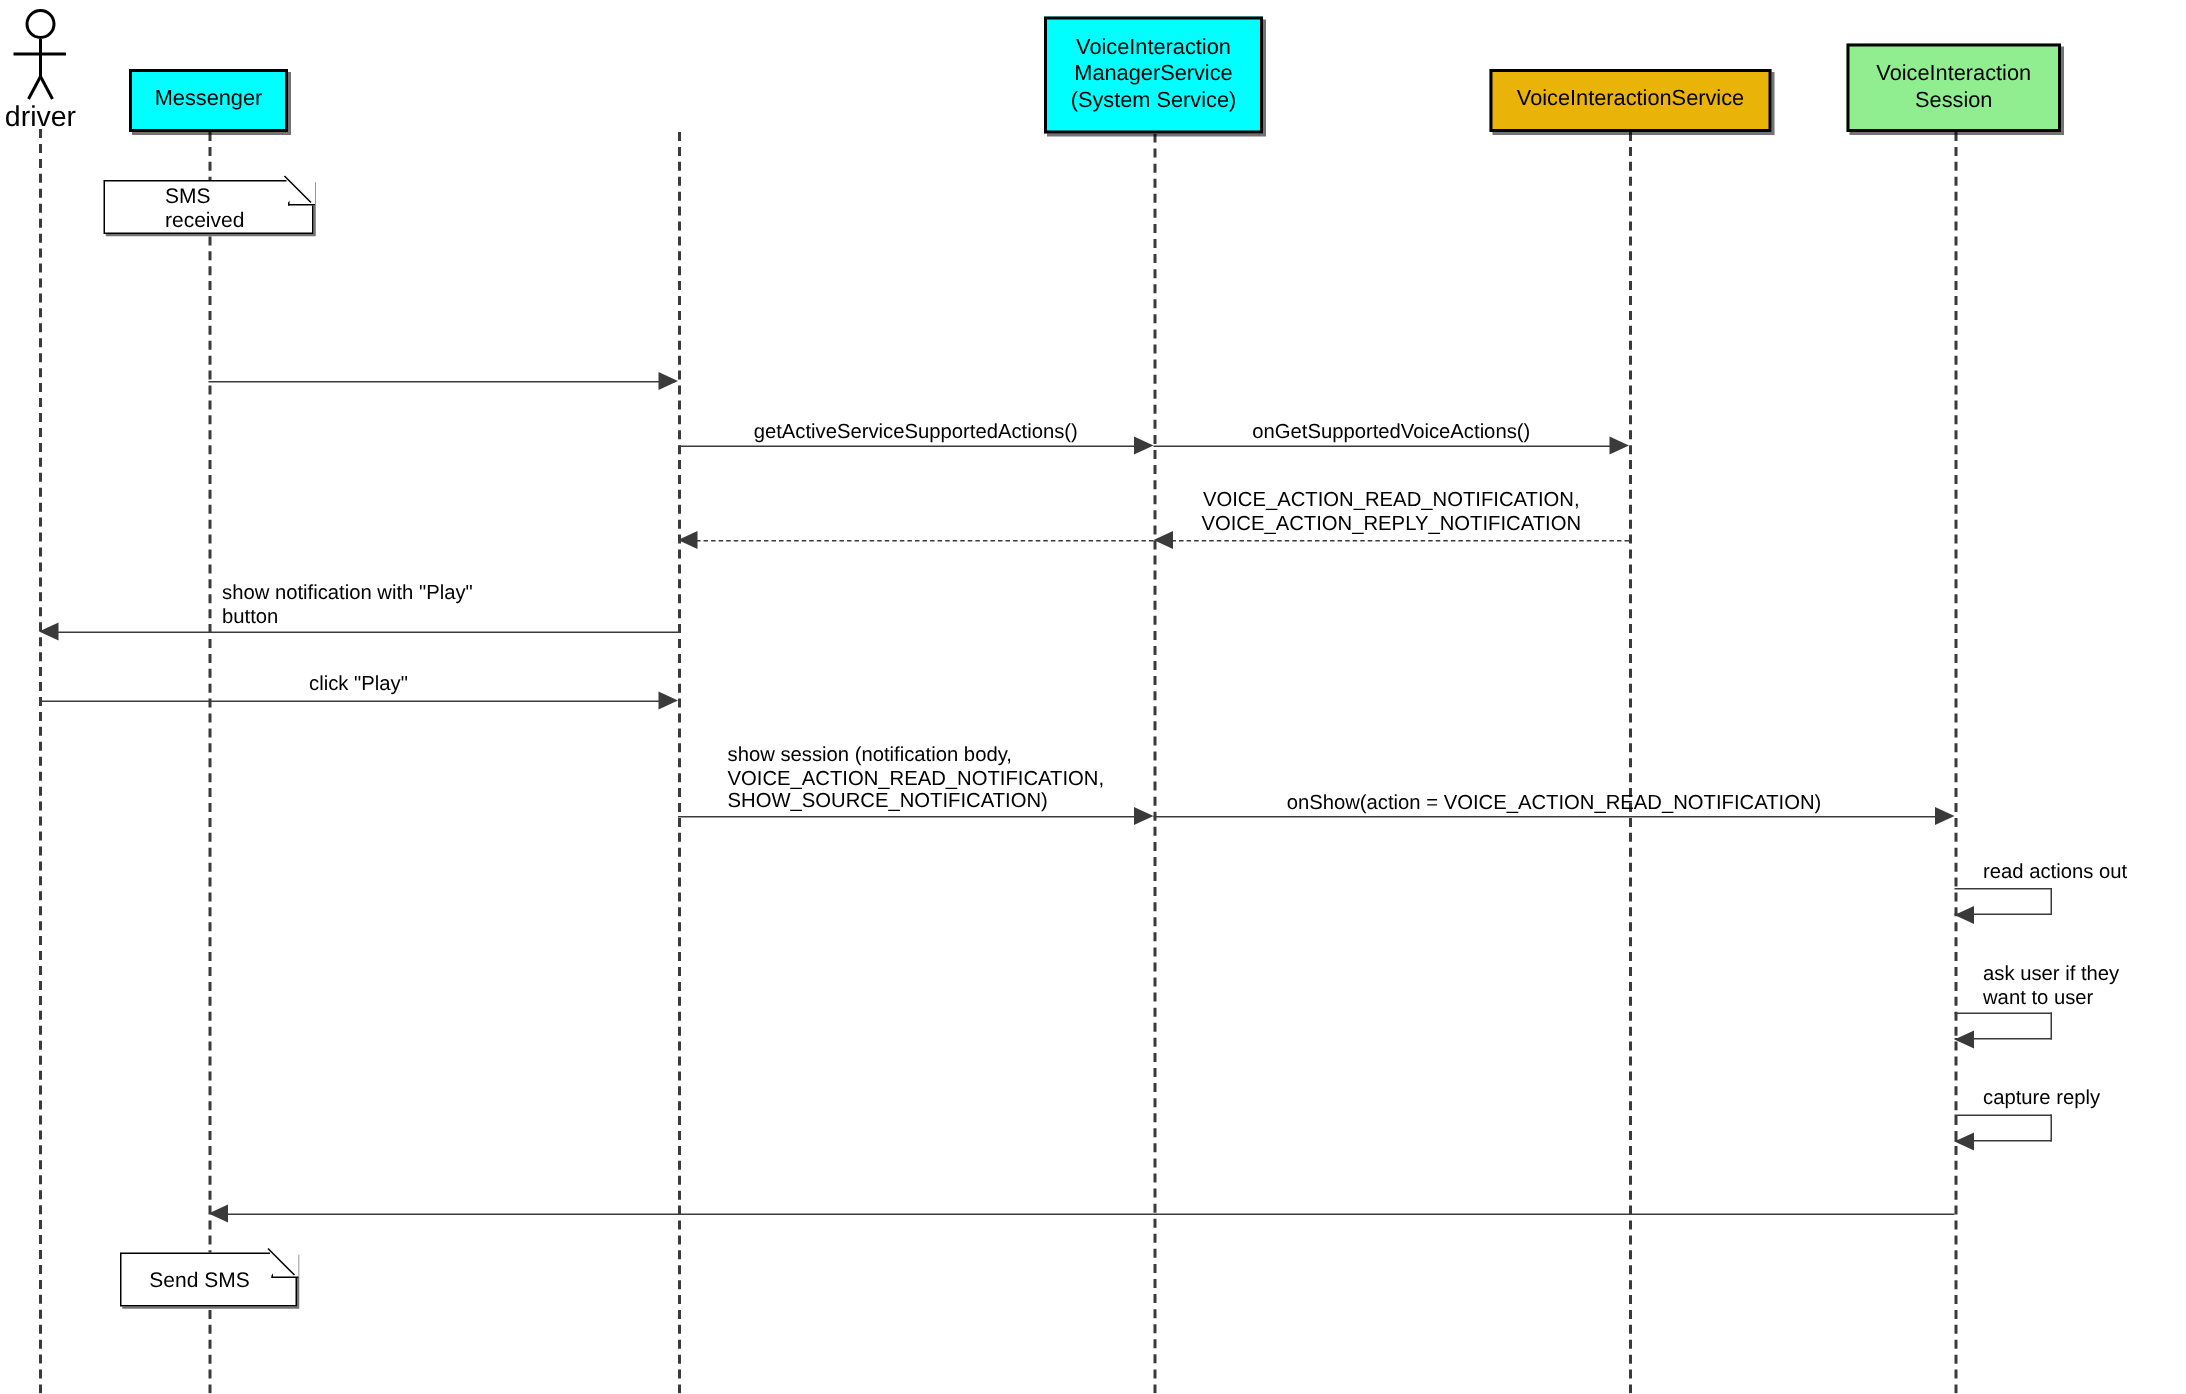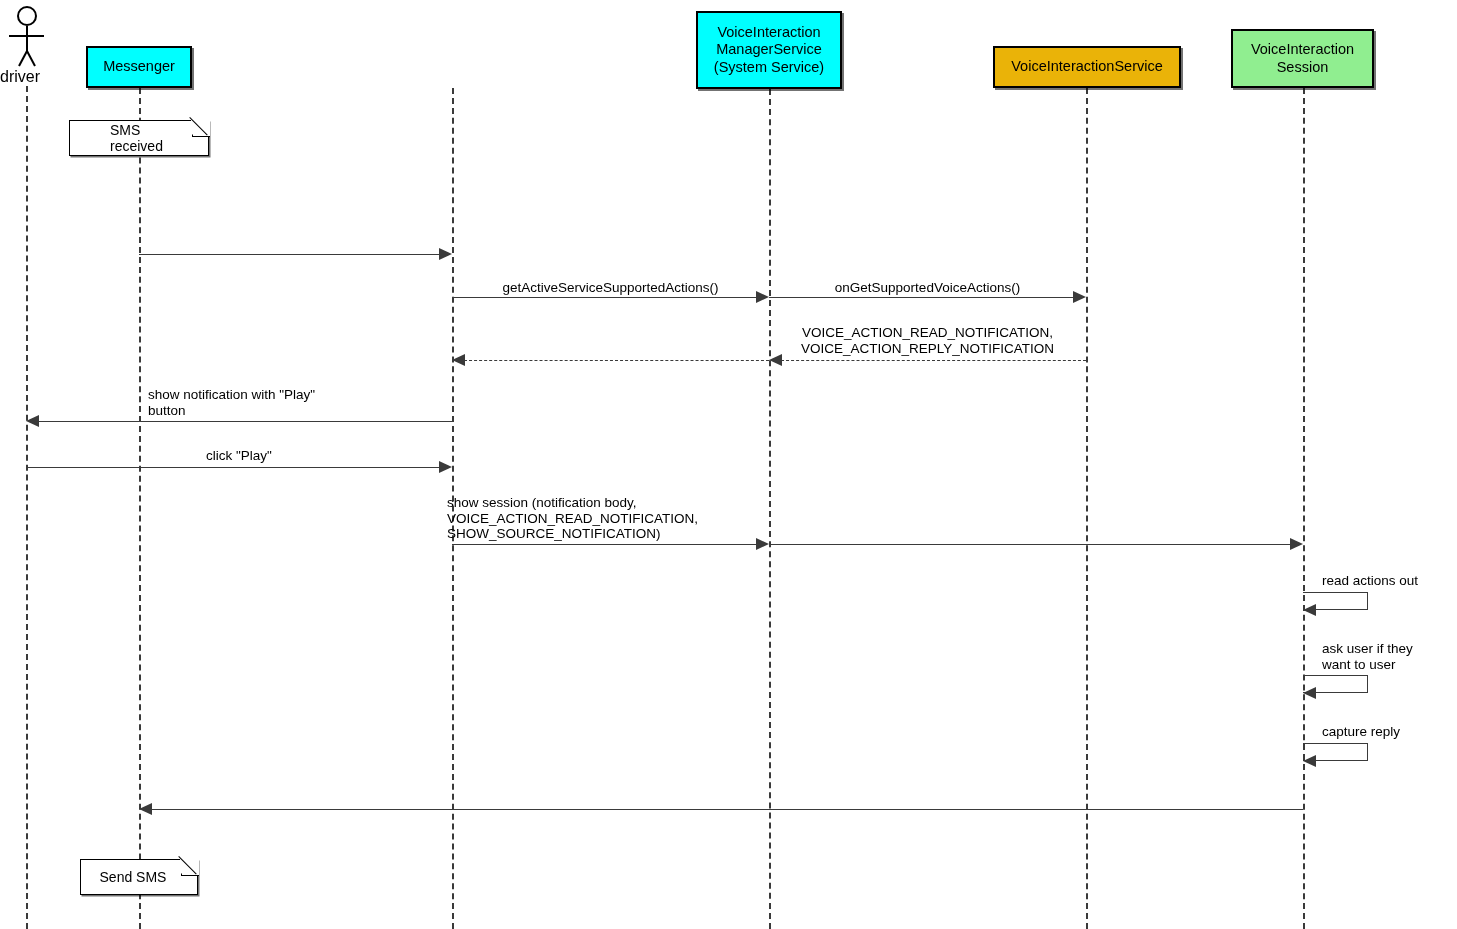--- a/index.html
+++ b/index.html
@@ -60,22 +60,23 @@
   }
   .actor-leg {
     position: absolute;
     width: 0;
     height: 0;
     border-left: 2.6px solid #000;
     transform-origin: top center;
   }
   .actor-label {
     position: absolute;
-    font-size: 16px;
+    font-size: 19px;
     color: #000;
+    text-align: center;
     white-space: nowrap;
   }
   
   .msg-line {
     position: absolute;
     height: 0;
     border-top: 1.8px solid #3a3a3a;
   }
   .msg-line.dashed {
     border-top: 1.8px dashed #3a3a3a;
@@ -229,43 +230,44 @@
 
   <div class="msg-label" style="left:148px; top:387px; width:300px;">show notification with "Play"
 button</div>
   <div class="msg-line" style="left:38px; top:421px; width:414px;"></div>
   <div class="arrowhead left" style="left:26px; top:415px;"></div>
 
   <div class="msg-label centered" style="left:26px; top:448px; width:426px;">click "Play"</div>
   <div class="msg-line" style="left:26px; top:467px; width:414px;"></div>
   <div class="arrowhead right" style="left:439px; top:461px;"></div>
 
-  <div class="msg-label" style="left:447px; top:495px; width:300px;">show session (notification body,
+  <div class="msg-label" style="left:485px; top:495px; width:300px;">show session (notification body,
 VOICE_ACTION_READ_NOTIFICATION,
 SHOW_SOURCE_NOTIFICATION)</div>
   <div class="msg-line" style="left:452px; top:544px; width:305px;"></div>
   <div class="arrowhead right" style="left:756px; top:538px;"></div>
 
+  <div class="msg-label centered" style="left:769px; top:527px; width:534px;">onShow(action = VOICE_ACTION_READ_NOTIFICATION)</div>
   <div class="msg-line" style="left:769px; top:544px; width:522px;"></div>
   <div class="arrowhead right" style="left:1290px; top:538px;"></div>
 
   <div class="msg-label" style="left:1322px; top:573px; width:135px;">read actions out</div>
   <div class="selfcall" style="left:1303px; top:592px; width:65px; height:18px;"></div>
   <div class="arrowhead left" style="left:1303px; top:604px;"></div>
 
   <div class="msg-label" style="left:1322px; top:641px; width:135px;">ask user if they
 want to user</div>
   <div class="selfcall" style="left:1303px; top:675px; width:65px; height:18px;"></div>
   <div class="arrowhead left" style="left:1303px; top:687px;"></div>
 
   <div class="msg-label" style="left:1322px; top:724px; width:135px;">capture reply</div>
   <div class="selfcall" style="left:1303px; top:743px; width:65px; height:18px;"></div>
   <div class="arrowhead left" style="left:1303px; top:755px;"></div>
 
   <div class="msg-line" style="left:151px; top:809px; width:1152px;"></div>
   <div class="arrowhead left" style="left:139px; top:803px;"></div>
 
-  <div class="note" style="left:80px; top:835px; width:118px; height:36px;margin-top:24px;">
+  <div class="note" style="left:80px; top:835px; width:118px; height:36px;">
     <span class="note-text">Send SMS</span>
     <span class="note-fold"></span>
   </div>
 
 </div>
 
 </body></html>

